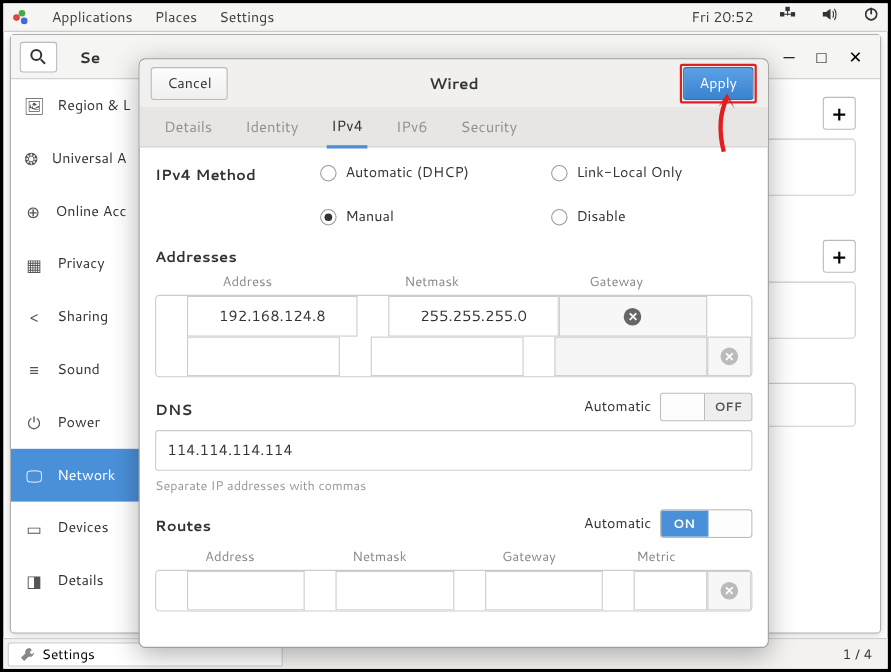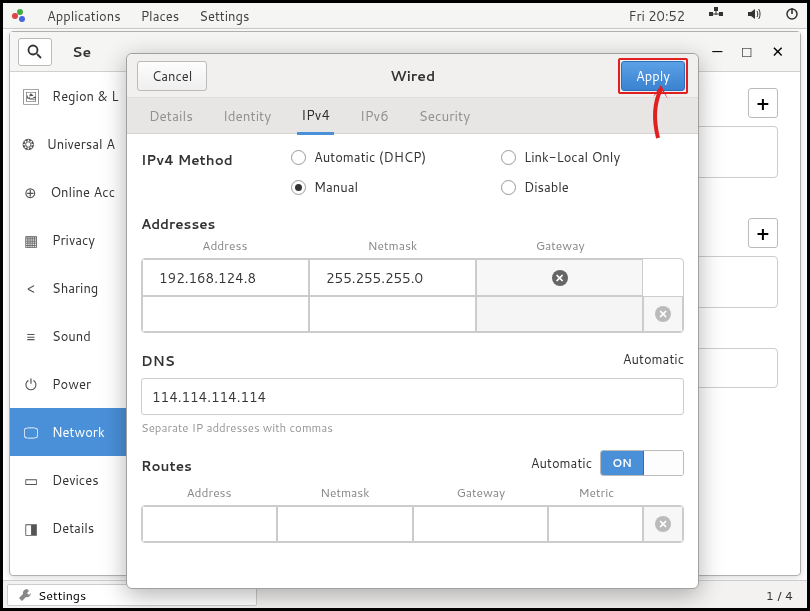--- a/index.html
+++ b/index.html
@@ -39,30 +39,30 @@
 
     .tabs { height: 36px; display: flex; align-items: center; background: #e8e6e4; gap: 22px; padding: 0 18px; font-size: 13.5px; color: #888; border-bottom: 1px solid #d5d3d0;}
     .tab { padding: 8px 4px; }
     .tab.active { color: #2e2e2e; font-weight: 500; border-bottom: 3px solid #4a90d9; }
     .tab:not(.active) { opacity: 0.9; }
 
     .modal-body { flex: 1; padding: 14px 14px; overflow: hidden; font-size: 13px; color: #333; display:flex; flex-direction:column; gap:14px;}
 
     .method-row { display: flex; align-items: flex-start; }
     .method-label { width: 150px; font-weight: bold; font-size: 13.5px; padding-top: 2px;}
-    .method-options { flex: 1; display: grid; grid-template-columns: 210px 180px; row-gap: 12px; }
+    .method-options { flex: 1; display: grid; grid-template-columns: 210px 180px; row-gap: 22px; }
     .radio-opt { display: flex; align-items: center; gap: 8px; font-size: 13px; }
     .radio { width: 15px; height: 15px; border: 1px solid #999; border-radius: 50%; display: inline-flex; align-items:center; justify-content:center;}
     .radio.checked::after { content:''; width:7px; height:7px; background:#333; border-radius:50%;}
 
     .section-title { font-weight: bold; font-size: 13.5px; margin-top: 4px;}
     .addr-table { border: 1px solid #ccc; border-radius: 4px; overflow:hidden;}
     .addr-head { display: grid; grid-template-columns: 1.2fr 1.2fr 1.2fr 40px; text-align: center; font-size: 12px; color: #888; padding: 4px 0; }
     .addr-row { display: grid; grid-template-columns: 1.2fr 1.2fr 1.2fr 40px; }
-    .addr-cell { border: 1px solid #ccc; padding: 8px 16px; font-size: 13.5px; background:#fff; min-height: 36px;}
+    .addr-cell { border: 1px solid #ccc; padding: 8px 28px; font-size: 13.5px; background:#fff; min-height: 36px; margin-left: 28px;}
     .addr-cell.ro { background:#f5f5f5;}
     .del-btn { display:flex; align-items:center; justify-content:center; border:1px solid #ccc; background:#f7f7f7;}
     .circle-x { width:16px;height:16px;border-radius:50%;background:#666;color:#fff;font-size:11px;display:flex;align-items:center;justify-content:center; font-weight:bold;}
     .circle-x.dim { background:#bbb;}
 
     .dns-row { display:flex; align-items:center; }
     .toggle { width: 84px; height: 26px; border: 1px solid #bbb; border-radius: 3px; display:flex; font-size:11px; overflow:hidden;}
     .toggle .knob { width: 40px; background:#fdfdfd; border-right:1px solid #bbb;}
     .toggle .lbl { flex:1; display:flex; align-items:center; justify-content:center; color:#555; font-weight:bold; background:#eee;}
     .toggle.on .knob { order:2; border-left:1px solid #2d6fb8; border-right:none;}
@@ -263,20 +263,24 @@
             </div>
         </div>
       </div>
     </div>
 
     <div>
       <div class="dns-row">
         <div class="section-title">DNS</div>
         <div style="margin-left:auto; display:flex; align-items:center; gap:8px;">
           <span>Automatic</span>
+          <div class="toggle">
+            <div class="knob"></div>
+            <div class="lbl">OFF</div>
+          </div>
         </div>
       </div>
       <div class="dns-input" style="margin-top:8px;">114.114.114.114</div>
       <div class="hint">Separate IP addresses with commas</div>
     </div>
 
     <div>
       <div class="dns-row">
         <div class="section-title">Routes</div>
         <div style="margin-left:auto; display:flex; align-items:center; gap:8px;">

